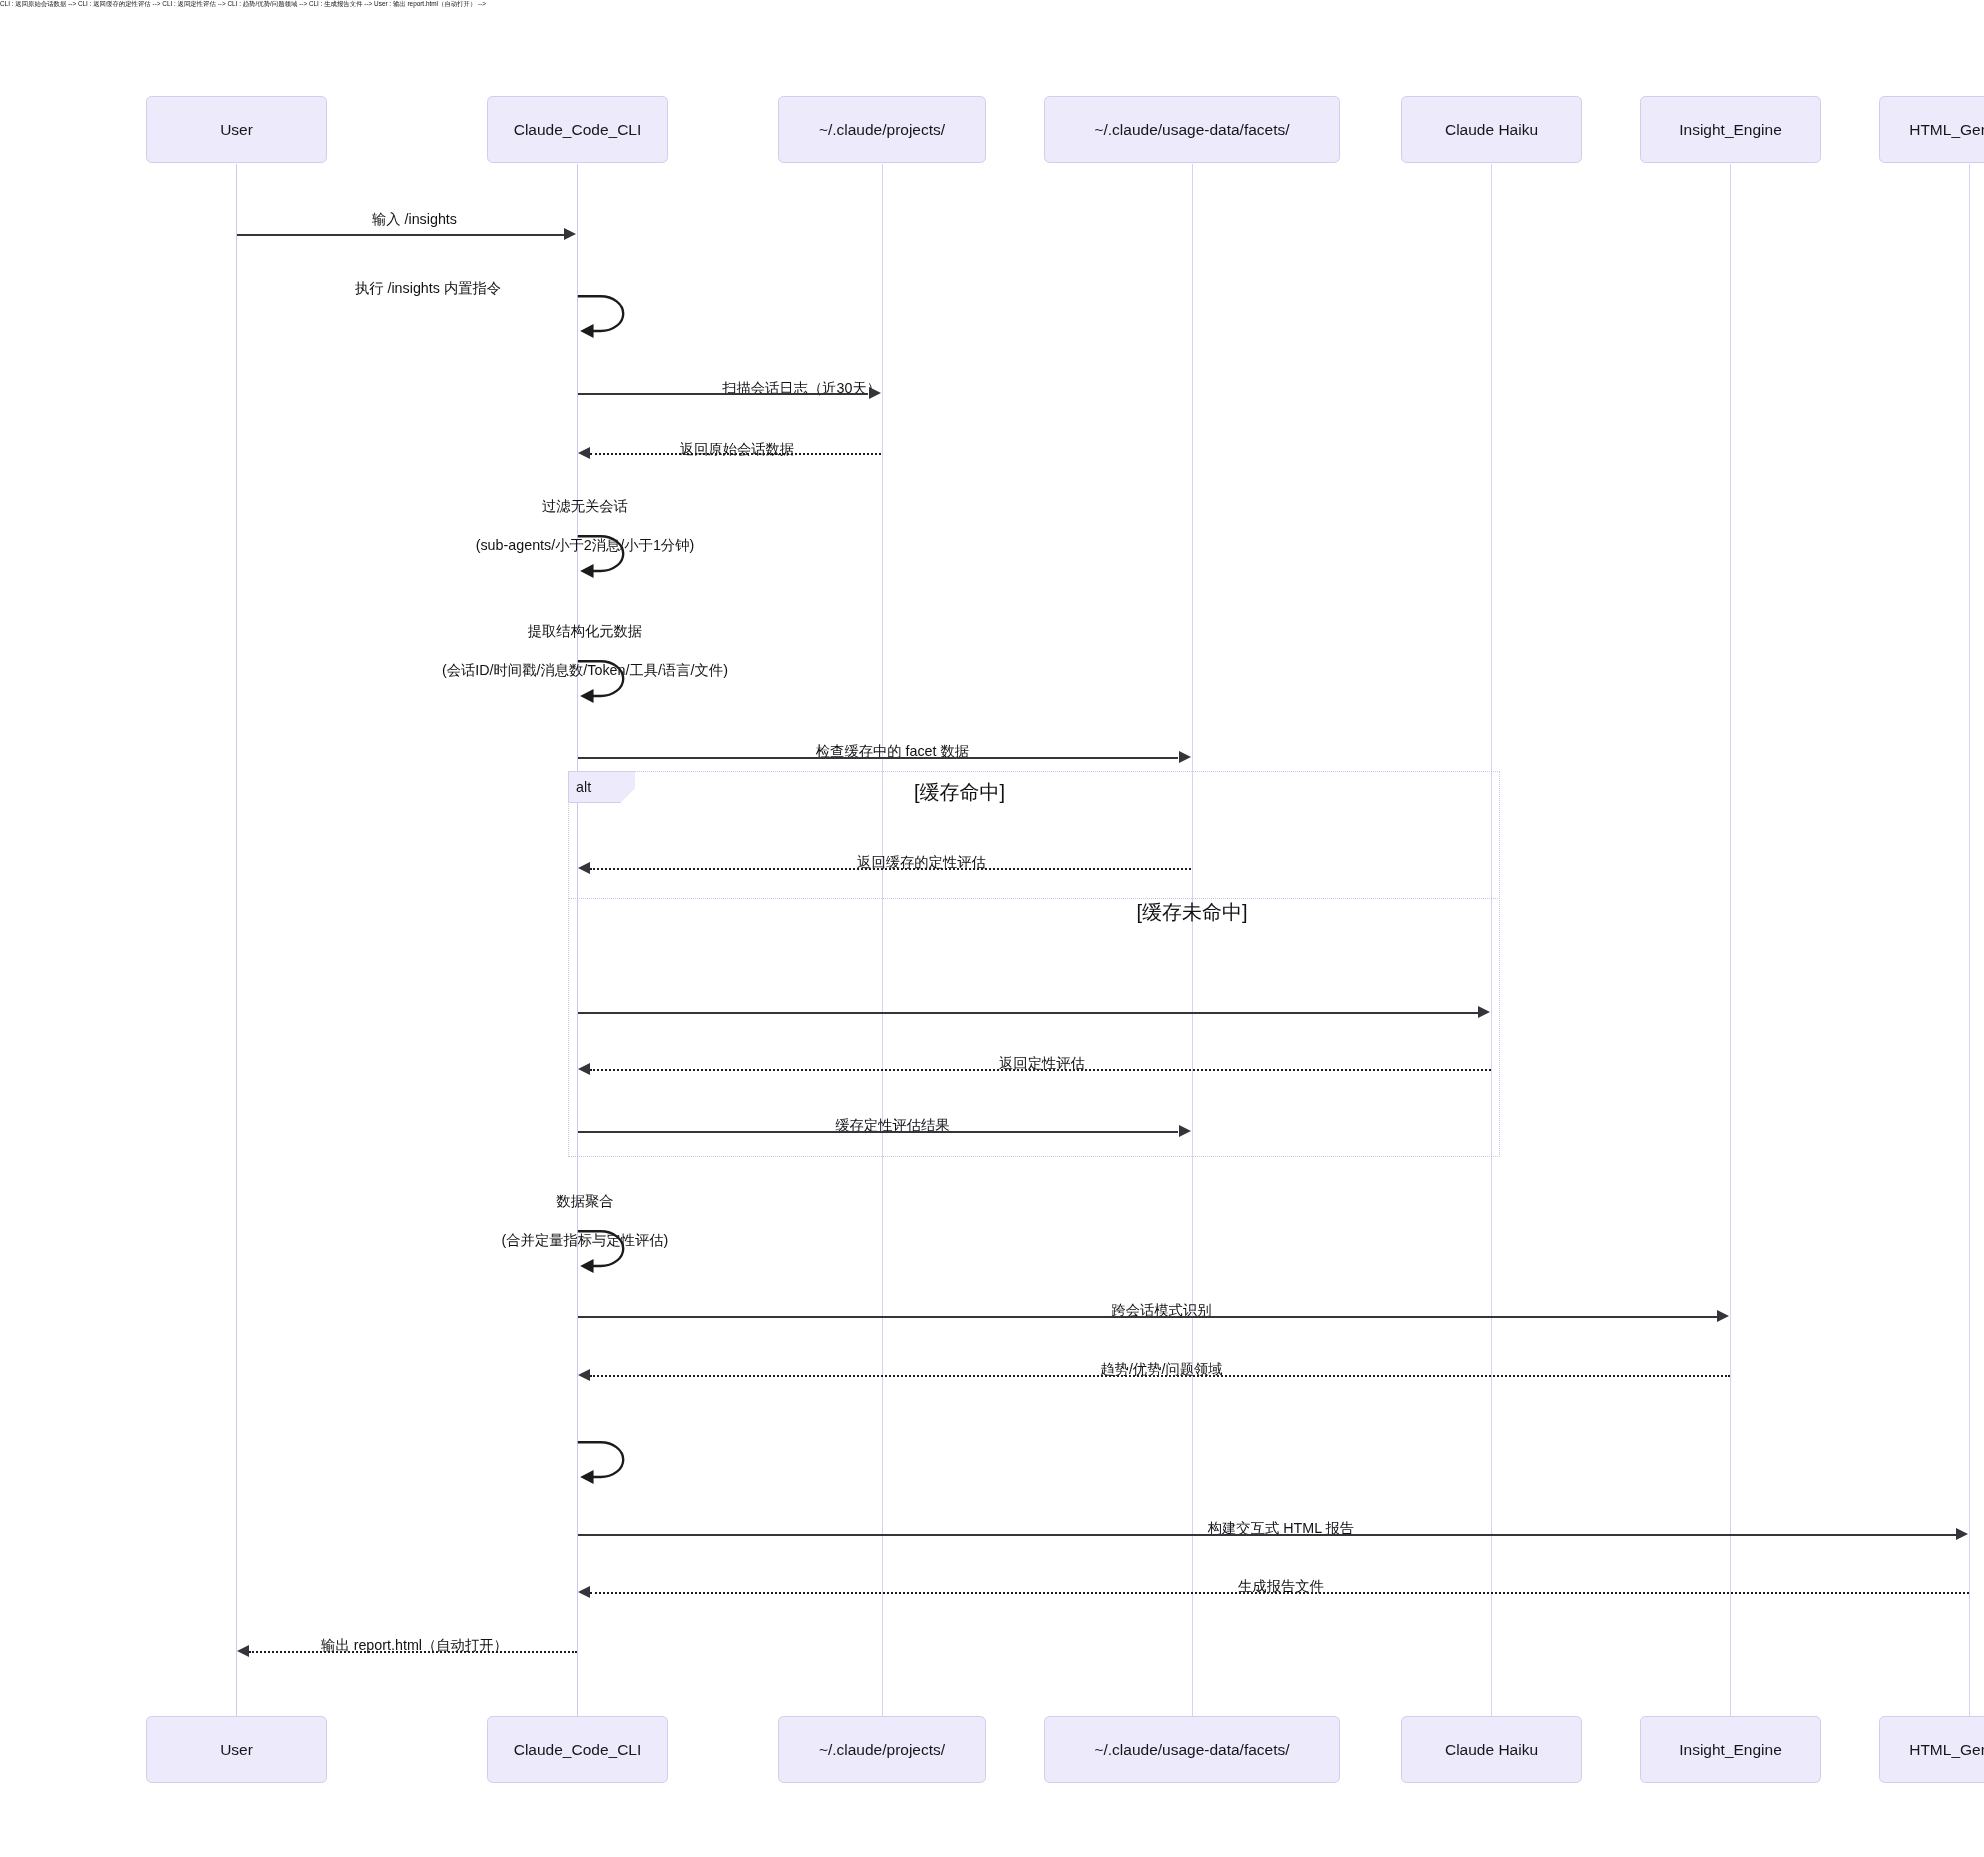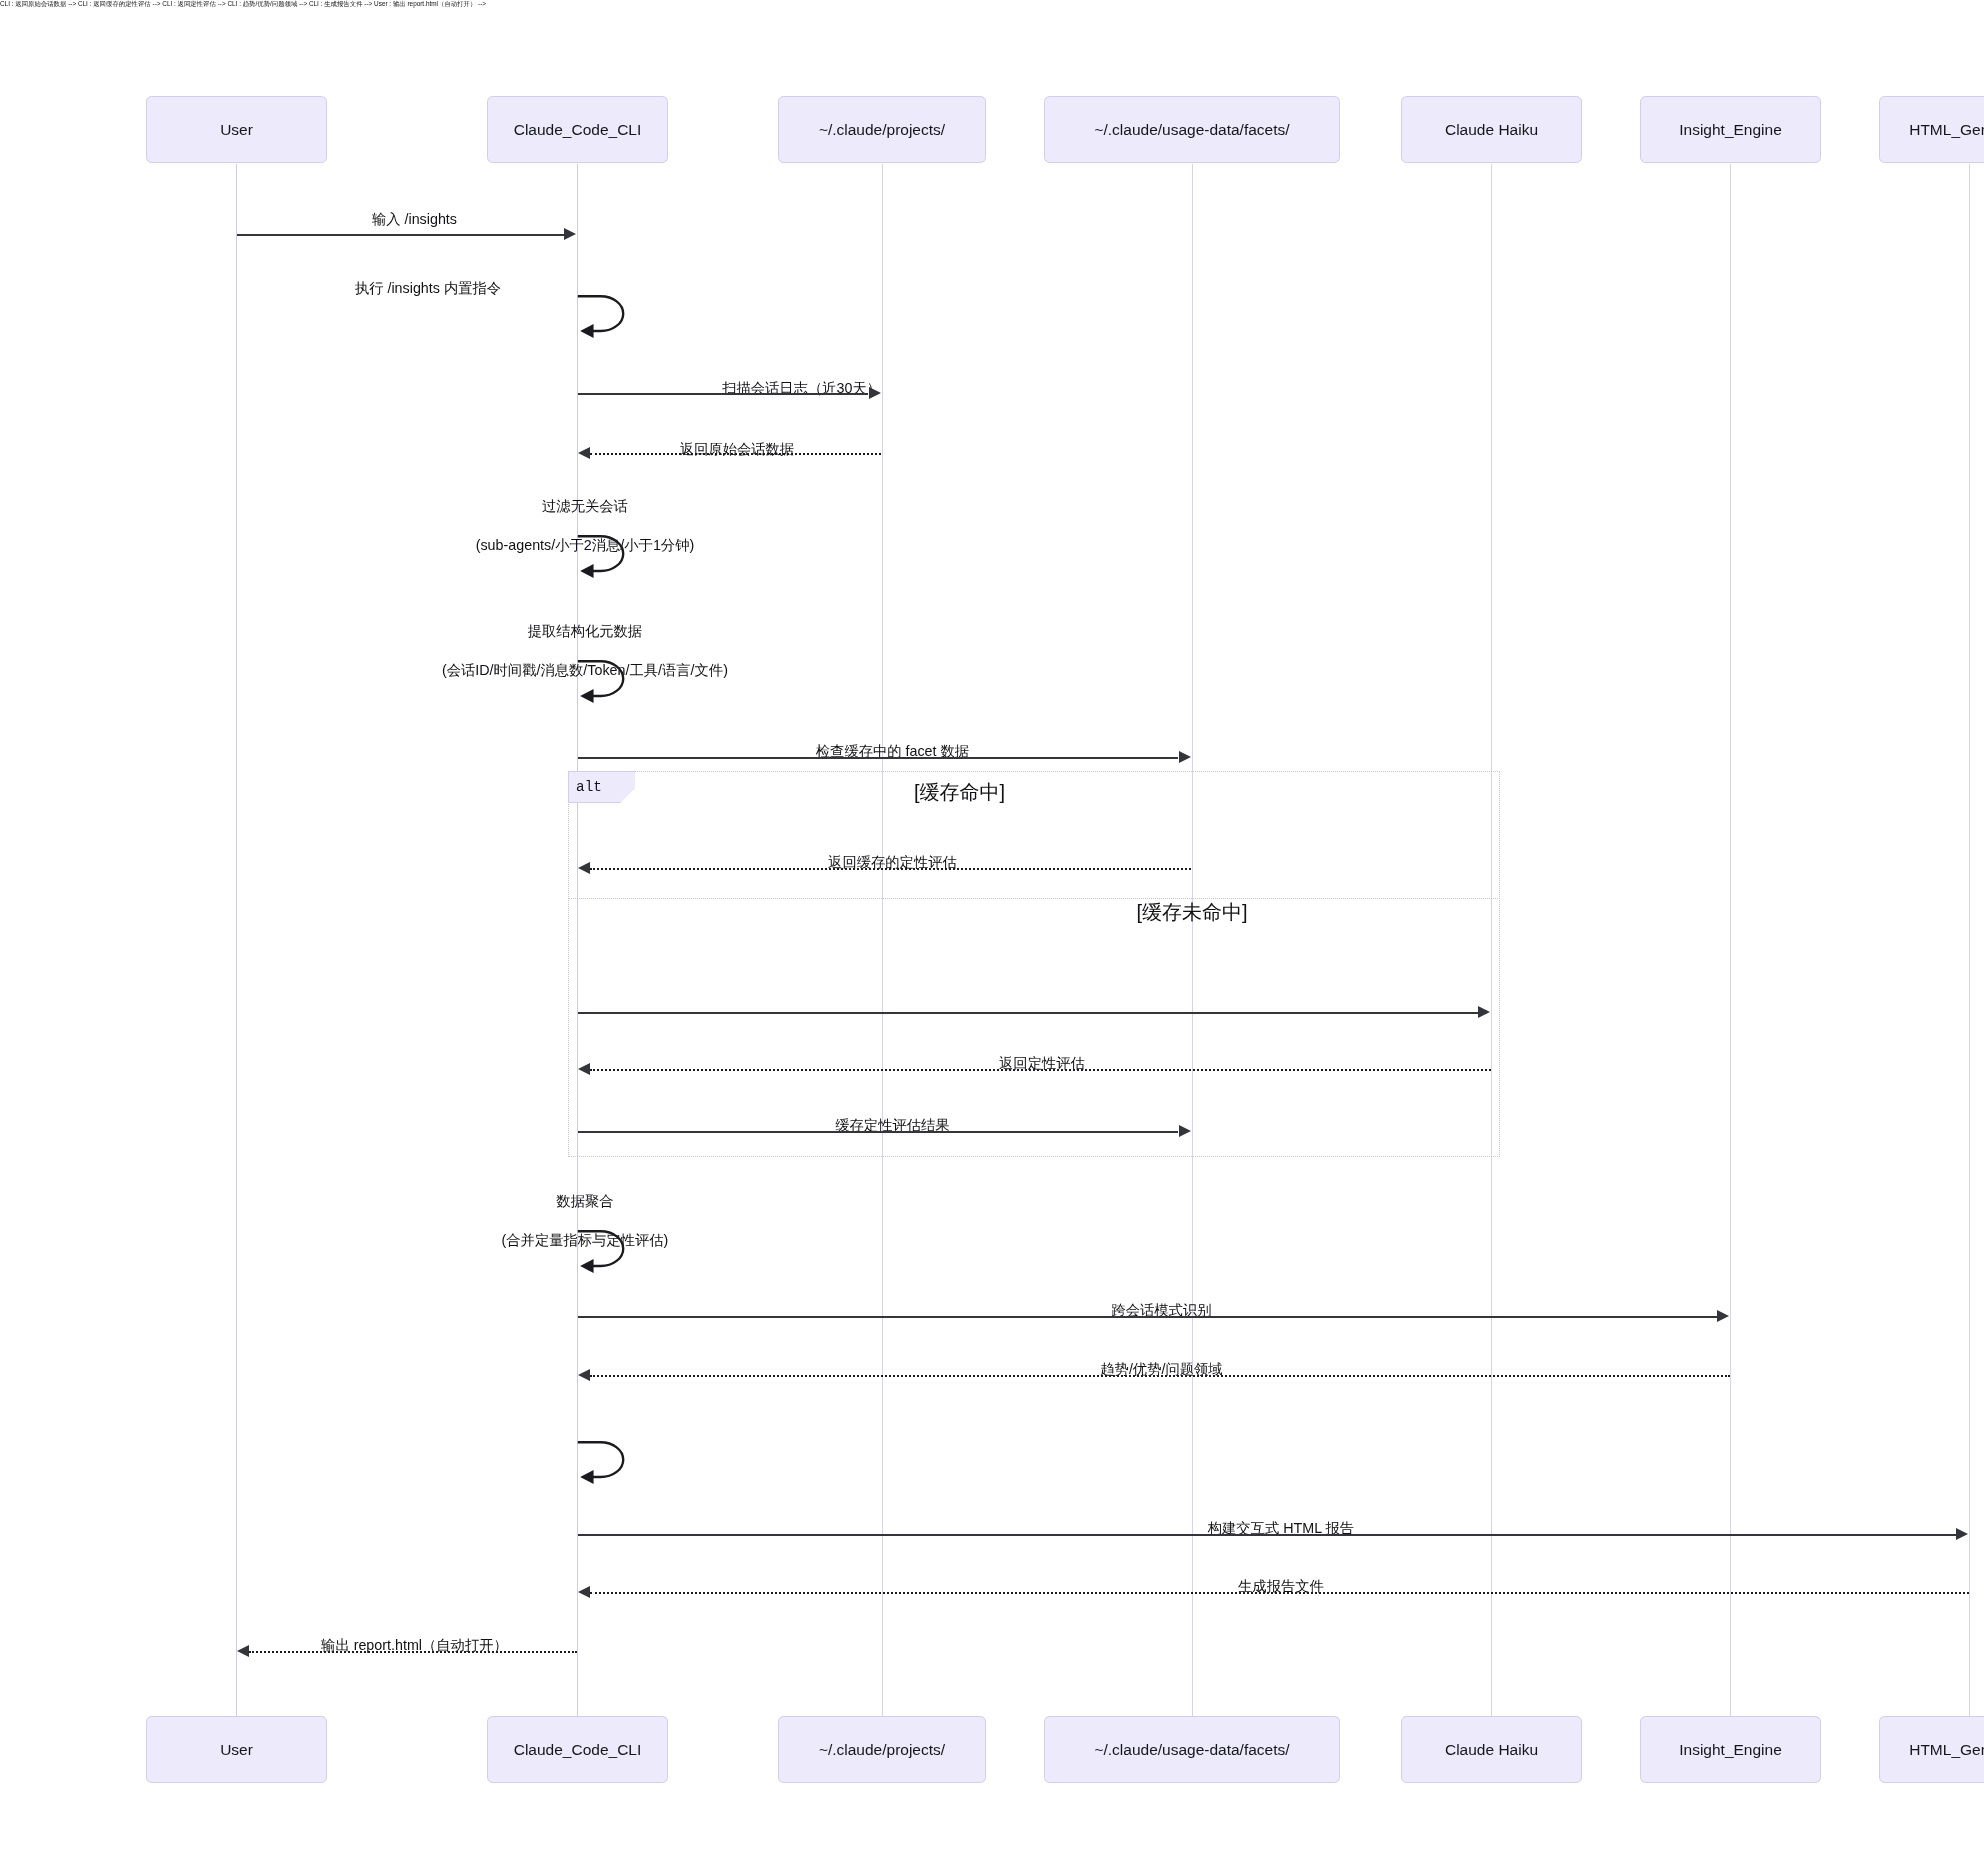--- a/index.html
+++ b/index.html
@@ -152,21 +152,21 @@
   <div class="lifeline" style="left:577px; top:164px; height:1552px;"></div>
   <div class="lifeline thin" style="left:882px; top:164px; height:1552px;"></div>
   <div class="lifeline thin" style="left:1192px; top:164px; height:1552px;"></div>
   <div class="lifeline thin" style="left:1491px; top:164px; height:1552px;"></div>
   <div class="lifeline thin" style="left:1730px; top:164px; height:1552px;"></div>
   <div class="lifeline thin" style="left:1969px; top:164px; height:1552px;"></div>
 
   
   <div class="frag" style="left:568px; top:771px; width:932px; height:386px;"></div>
   <div class="frag-divider" style="left:568px; top:898px; width:932px;"></div>
-  <div class="frag-tag" style="left:568px; top:771px; width:67px; height:32px;font-family:Liberation Mono, monospace;">
+  <div class="frag-tag" style="left:568px; top:771px; width:67px; height:32px;">
     <span>alt</span>
   </div>
   <div class="frag-cond" style="left:914px; top:779px; width:556px; text-align:left;">
     <span>[缓存命中]</span>
   </div>
   <div class="frag-cond" style="left:914px; top:899px; width:556px; text-align:center;">
     <span>[缓存未命中]</span>
   </div>
 
   
@@ -228,21 +228,21 @@
   </div>
 
   
   <div class="msg-label" style="left:577px; top:723px; width:615px;">
     <span>检查缓存中的 facet 数据</span>
   </div>
   <div class="msg" style="left:578px; top:757px; width:600px;"></div>
   <div class="arrow-head right" style="left:1179px; top:751px;"></div>
 
    CLI : 返回缓存的定性评估 --&gt;
-  <div class="msg-label" style="left:577px; top:834px; width:615px;">
+  <div class="msg-label" style="left:577px; top:834px; width:615px;padding-left:29px;">
     <span>返回缓存的定性评估</span>
   </div>
   <div class="msg dashed" style="left:590px; top:868px; width:601px;"></div>
   <div class="arrow-head left" style="left:578px; top:862px;"></div>
 
   
   <div class="msg" style="left:578px; top:1012px; width:900px;"></div>
   <div class="arrow-head right" style="left:1478px; top:1006px;"></div>
 
    CLI : 返回定性评估 --&gt;

